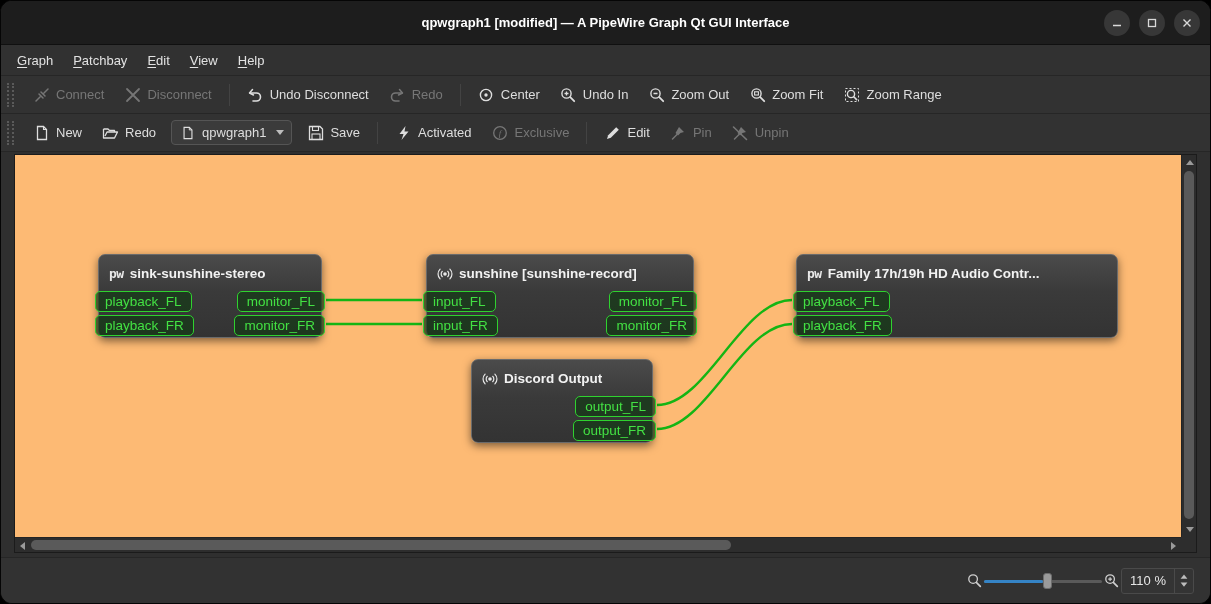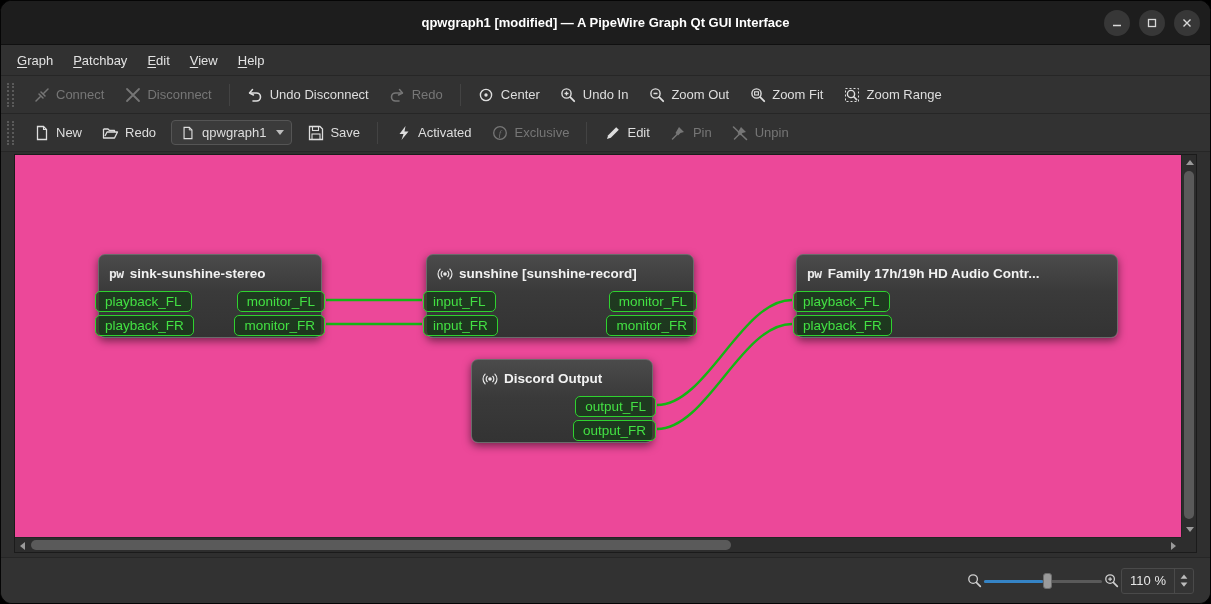--- a/index.html
+++ b/index.html
@@ -34,21 +34,21 @@
   .ticon svg { display:block; }
   .tsep { width:1px; height:22px; background:#434343; margin:0 6px; }
   .combo { display:flex; align-items:center; gap:6px; background:#3b3b3b; border:1px solid #555;
     border-radius:4px; padding:3px 7px; color:#dedede; cursor:pointer; margin:0 4px; }
   .combo-arrow { width:0; height:0; border-left:4px solid transparent; border-right:4px solid transparent;
     border-top:5px solid #bdbdbd; margin-left:4px; }
   
   .content { flex:1 1 auto; padding:2px 13px 4px; min-height:0; }
   .canvas-wrap { width:100%; height:100%; border:1px solid #1b1b1b; background:#292929;
     display:grid; grid-template-columns:1fr 15px; grid-template-rows:1fr 15px; }
-  .graph-view { position:relative; overflow:hidden; background:#ec4899; }
+  .graph-view { position:relative; overflow:hidden; background:#fdba74; }
   .links { position:absolute; left:0; top:0; width:100%; height:100%; }
   .link-path { stroke:var(--link,#14b514); stroke-width:2.4; fill:none; }
   .node { position:absolute; border:1px solid #6b6b6b; border-radius:7px;
     background:linear-gradient(180deg,#4b4b4b 0%,#3a3a3a 45%,#333333 100%);
     box-shadow:0 3px 8px rgba(0,0,0,.5); }
   .node-head { height:30px; padding:7px 10px 0; display:flex; align-items:center; gap:6px;
     color:#f2f2f2; font-weight:bold; font-size:13.5px; white-space:nowrap; overflow:hidden; }
   .nicon { flex:0 0 auto; color:#e8e8e8; display:flex; align-items:center; }
   .nicon.pw-glyph { font-family:"DejaVu Sans Mono",monospace; font-weight:bold; font-size:13px; letter-spacing:-0.5px; }
   .ports { margin-top:4px; }

